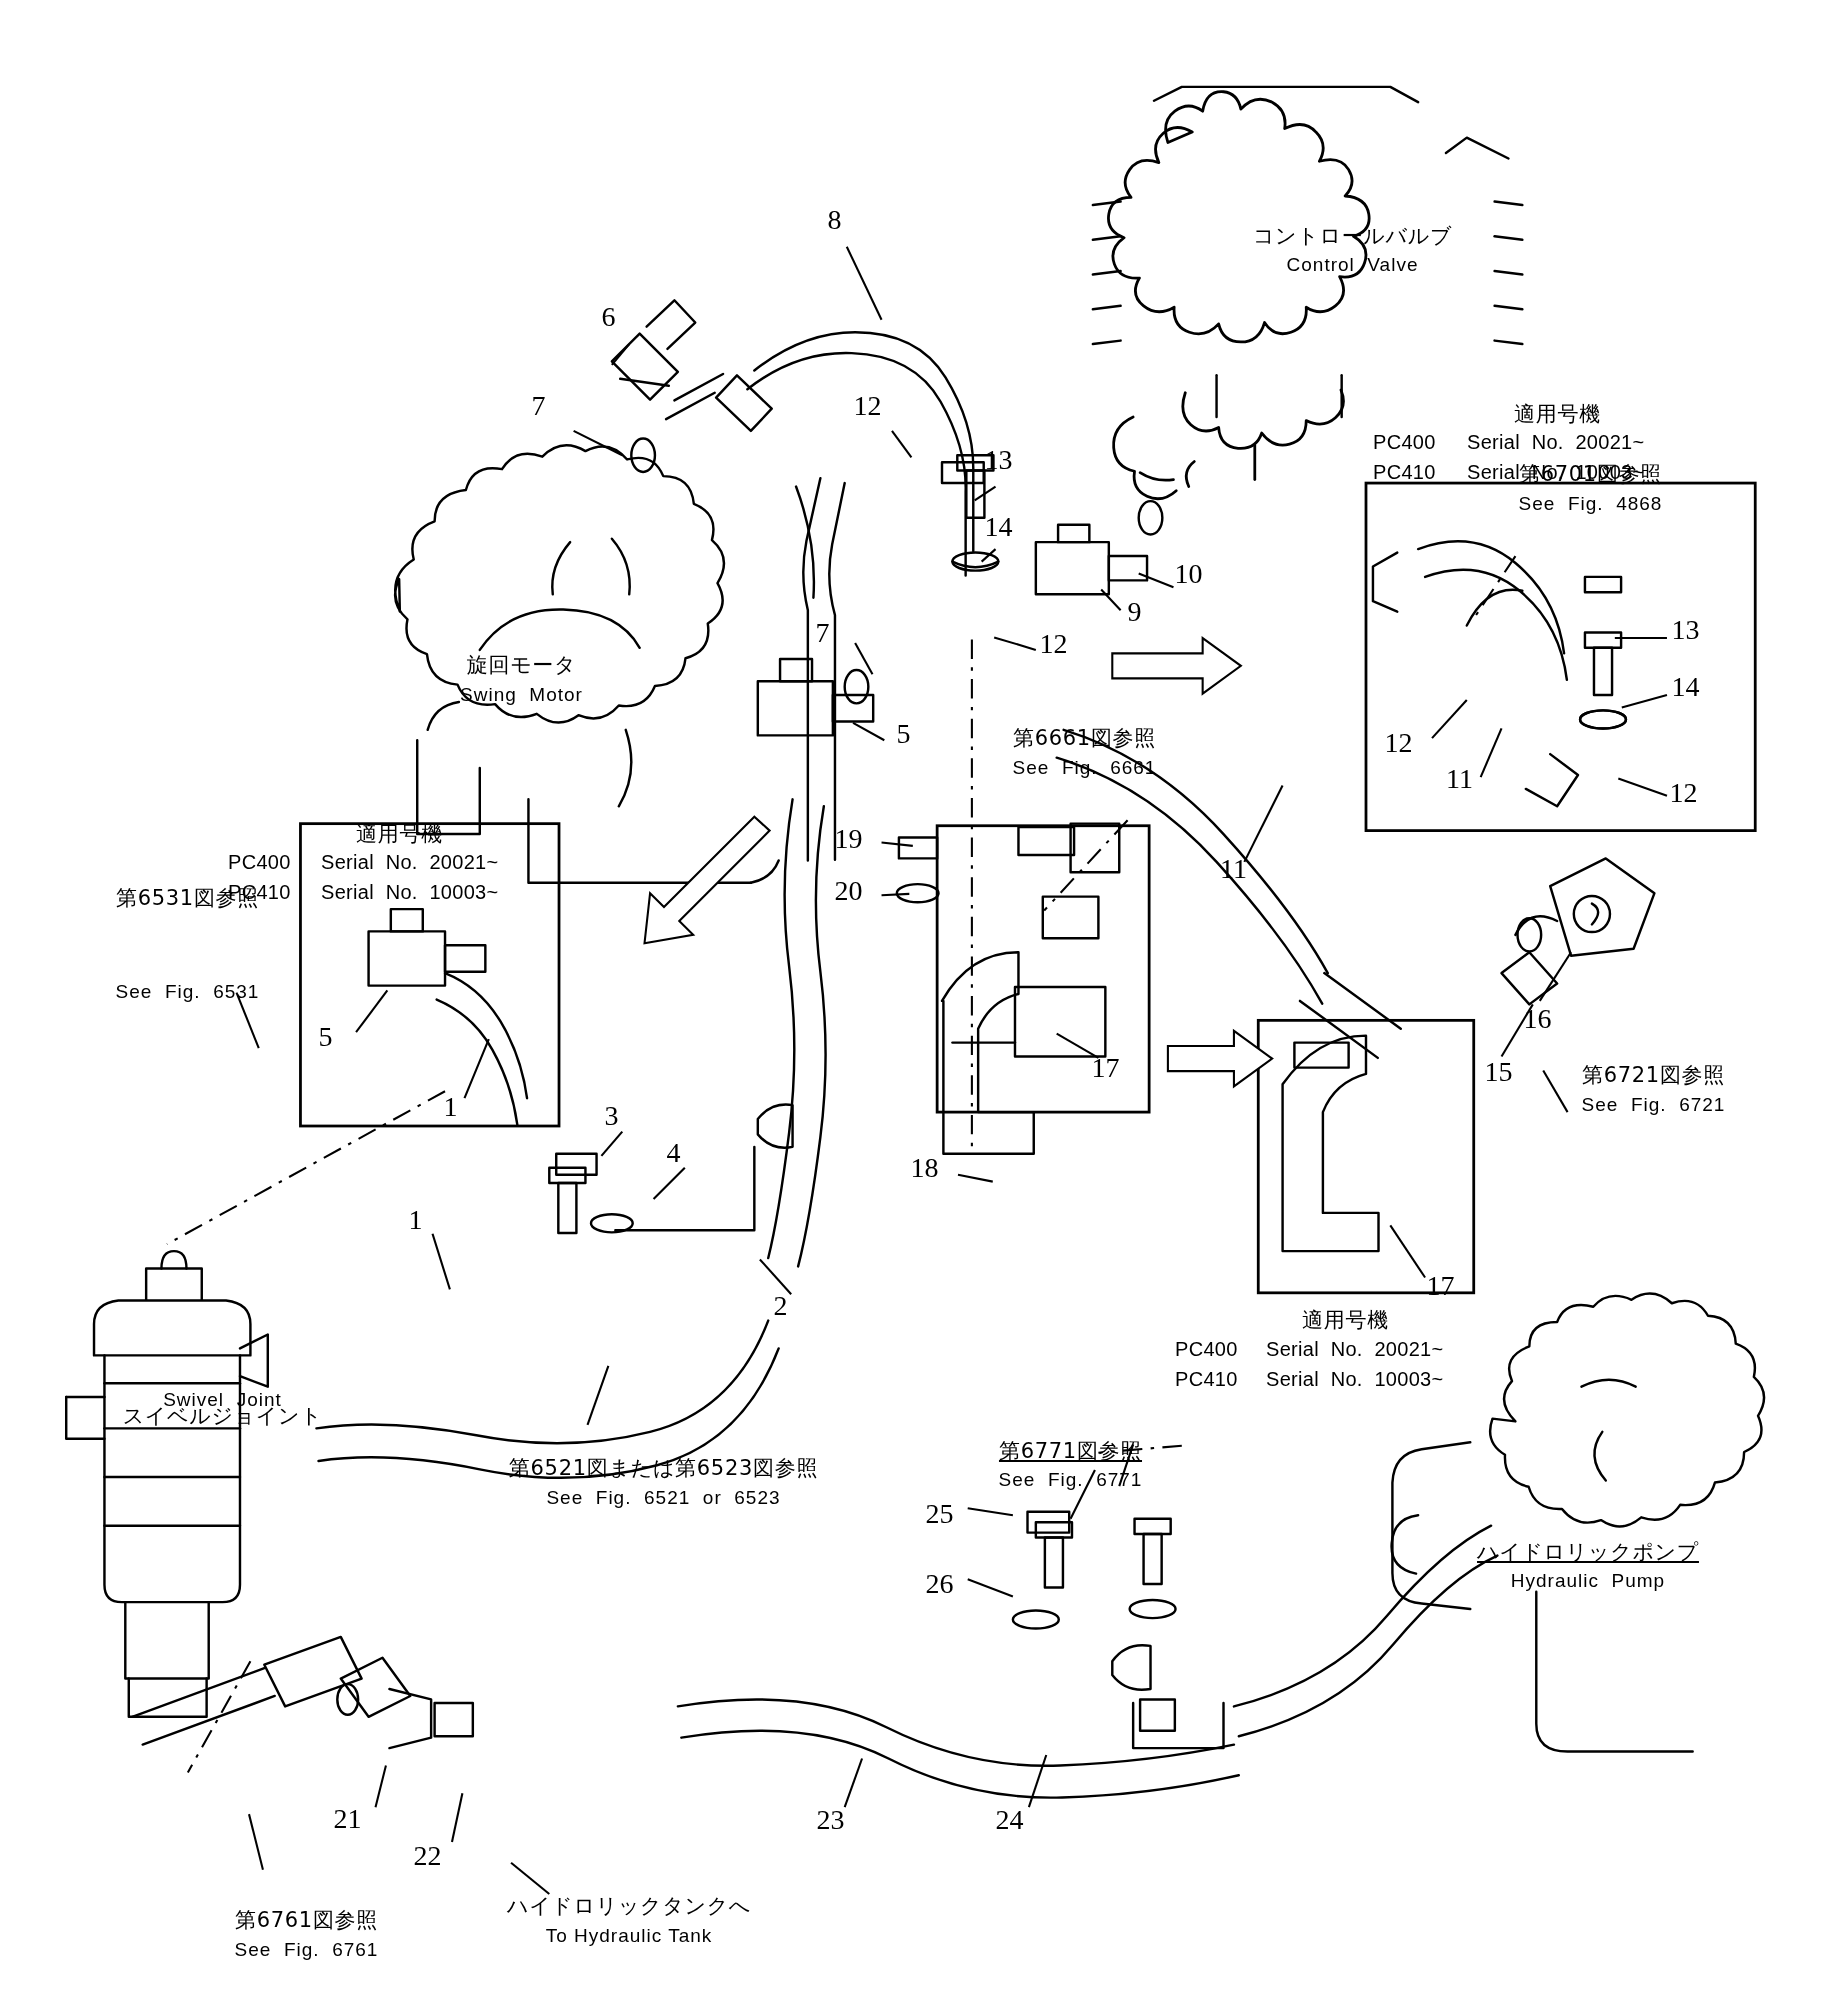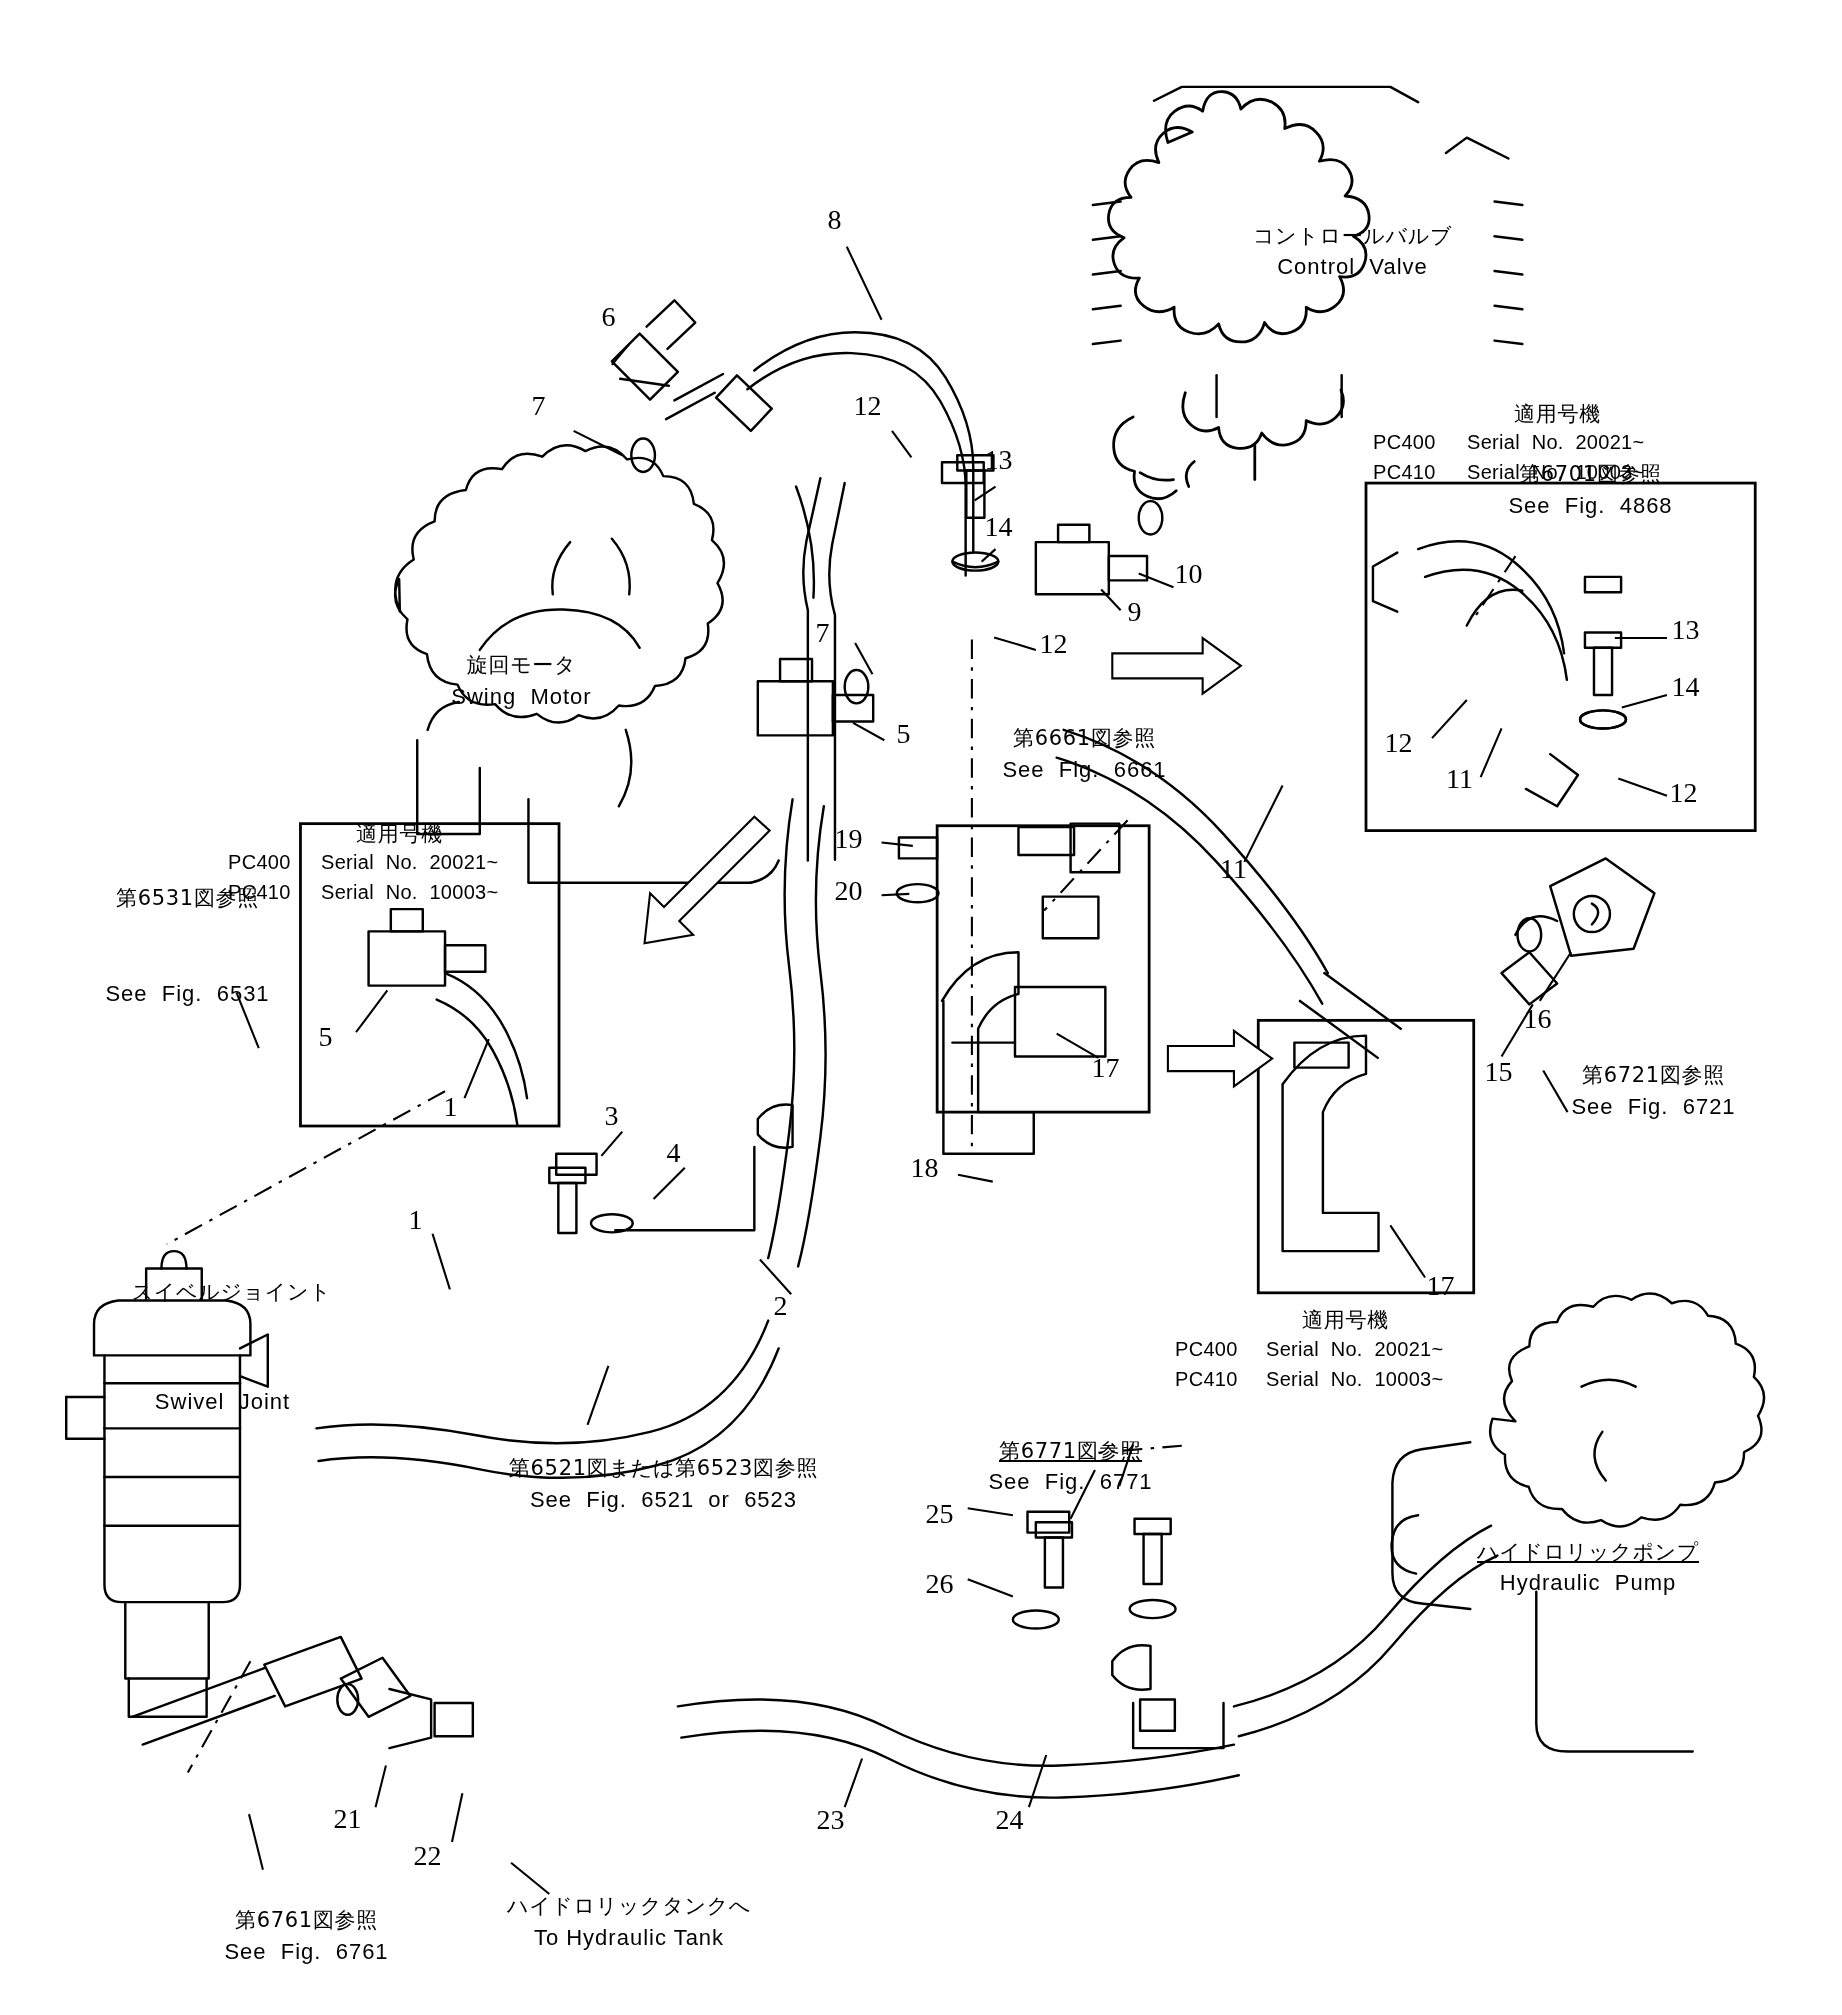--- a/index.html
+++ b/index.html
@@ -30,21 +30,21 @@
   .num {
     font-size: 28px;
     font-family: "Liberation Serif", serif;
   }
   .jp {
     font-size: 21px;
     font-family: "DejaVu Sans", sans-serif;
     letter-spacing: 0.7px;
   }
   .en-b {
-    font-size: 22px;
+    font-size: 19px;
     font-family: "Liberation Sans", sans-serif;
     letter-spacing: 1px;
   }
   .serial {
     font-size: 20px;
     font-family: "Liberation Sans", sans-serif;
     letter-spacing: 0.3px;
   }
   .ctr { text-align: center; }
   svg { display: block; }
@@ -339,21 +339,21 @@
     <path d="M360 2390 l-90 160"></path>
   </g>
 </svg>
 
 <div class="lbl jp ctr" style="left:1248px; top:224px; width:209px;">コントロールバルブ</div>
 <div class="lbl en-b ctr" style="left:1248px; top:254px; width:209px;">Control  Valve</div>
 
 <div class="lbl jp ctr" style="left:431px; top:653px; width:181px;">旋回モータ</div>
 <div class="lbl en-b ctr" style="left:431px; top:684px; width:181px;">Swing  Motor</div>
 
-<div class="lbl jp ctr" style="left:118px; top:1280px; width:209px;margin-left:9px;">スイベルジョイント</div>
+<div class="lbl jp ctr" style="left:118px; top:1404px; width:209px;">スイベルジョイント</div>
 <div class="lbl en-b ctr" style="left:118px; top:1389px; width:209px;">Swivel  Joint</div>
 
 <div class="lbl jp ctr" style="left:1477px; top:1540px; width:222px;text-decoration:underline;">ハイドロリックポンプ</div>
 <div class="lbl en-b ctr" style="left:1477px; top:1570px; width:222px;">Hydraulic  Pump</div>
 
 <div class="lbl jp ctr" style="left:504px; top:1894px; width:250px;">ハイドロリックタンクへ</div>
 <div class="lbl en-b ctr" style="left:504px; top:1925px; width:250px;">To Hydraulic Tank</div>
 
 <div class="lbl jp ctr" style="left:1493px; top:462px; width:195px;">第6701図参照</div>
 <div class="lbl en-b ctr" style="left:1493px; top:493px; width:195px;">See  Fig.  4868</div>

